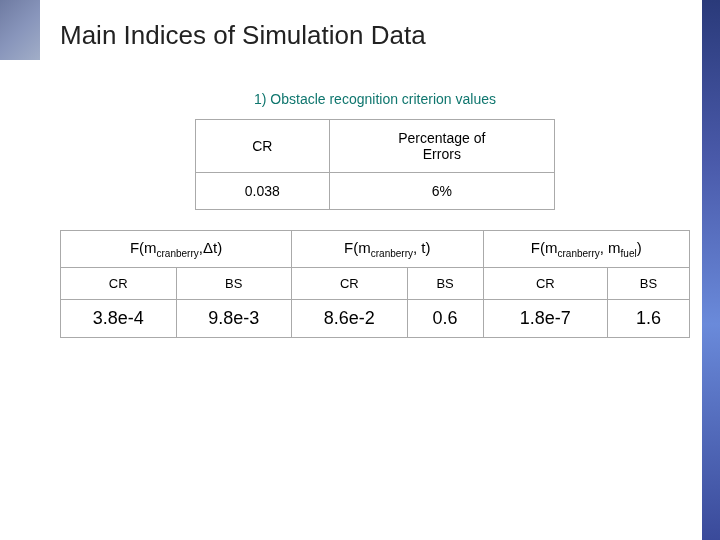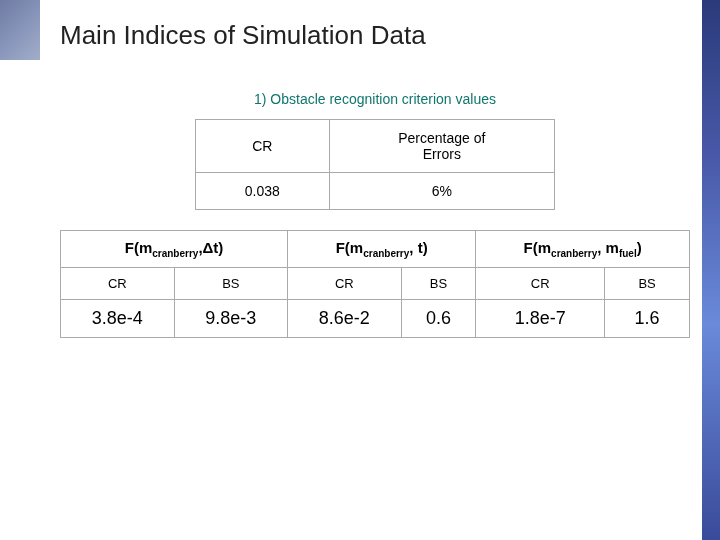--- a/index.html
+++ b/index.html
@@ -100,21 +100,21 @@
     }
 
     .table2 th, .table2 td {
       border: 1px solid #aaa;
       padding: 8px 12px;
       text-align: center;
       font-size: 18px;
     }
 
     .table2 .header-row th {
-      font-weight: bold;
+      font-weight: normal;
       font-size: 15px;
     }
 
     .table2 .sub-header th {
       font-weight: normal;
       font-size: 13px;
     }
 
     sub {
       font-size: 10px;

